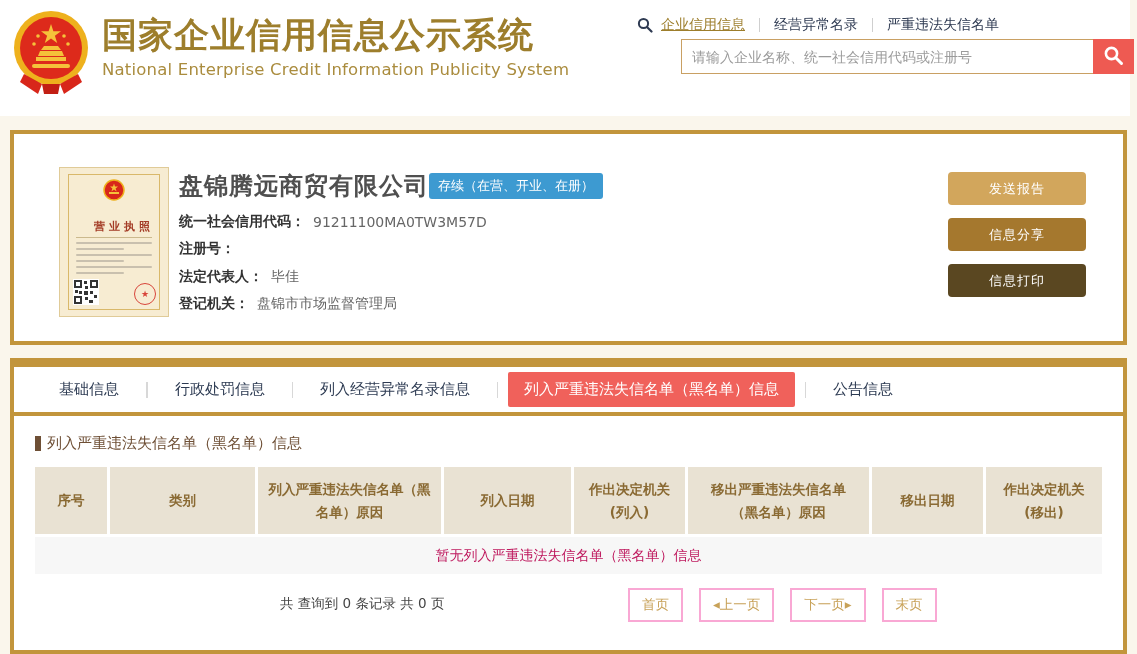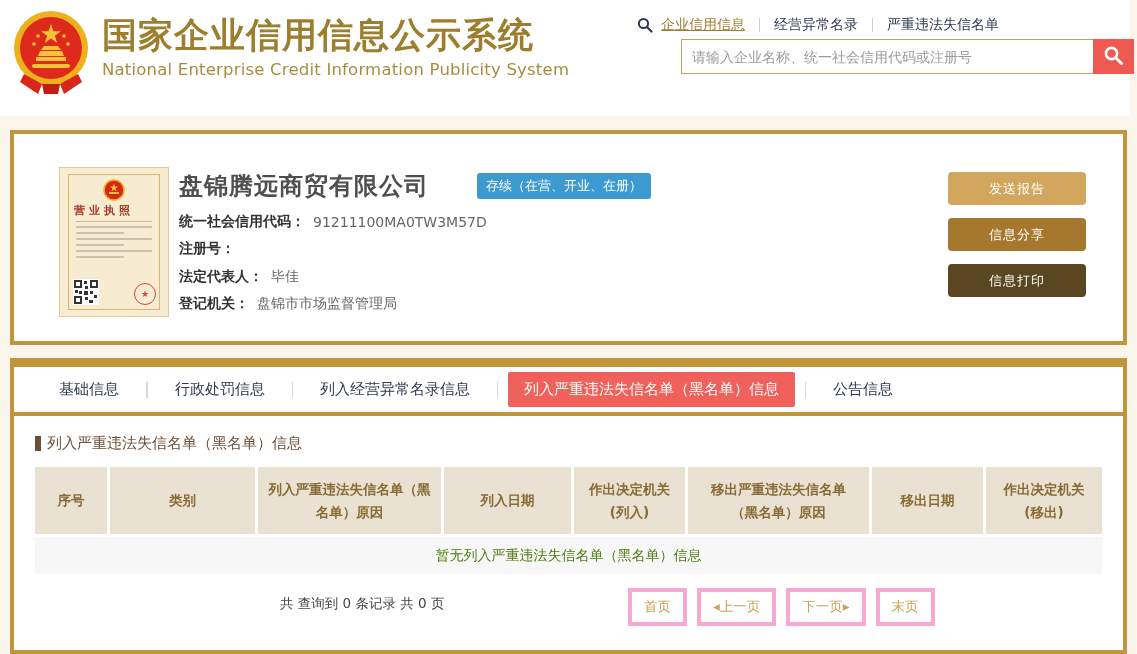--- a/index.html
+++ b/index.html
@@ -27,30 +27,30 @@
   .search-btn { width:41px; height:35px; background:#ee5a52; border:none; cursor:pointer;
                 display:flex; align-items:center; justify-content:center; }
 
   
   .card { position:relative; margin:14px 10px 0 10px; height:215px; background:#fff;
           border:4px solid #c2953c; }
   .license { position:absolute; left:45px; top:33px; width:110px; height:150px;
              background:#f7ecd2; border:1px solid #e0cb98; padding:6px 8px; }
   .license-inner { width:100%; height:100%; border:1px solid #d9b86a; position:relative; padding:4px 5px; }
   .lic-emblem { display:block; margin:0 auto; }
-  .lic-title { text-align:left; font-size:11px; font-weight:bold; color:#a33b25;
-               letter-spacing:4px; margin-top:2px; white-space:nowrap; }
+  .lic-title { text-align:right; font-size:11px; font-weight:bold; color:#a33b25;
+               letter-spacing:4px; margin-top:18px; white-space:nowrap; }
   .lic-rule { height:1px; background:#cbb98d; margin:3px 2px; }
   .lic-line { height:2px; background:#c9c0ae; margin:4px 2px; border-radius:1px; }
   .lic-line.short { width:60%; }
   .lic-qr { position:absolute; left:4px; bottom:4px; }
   .lic-seal { position:absolute; right:3px; bottom:4px; width:22px; height:22px; border:1.5px solid #d8453a;
               border-radius:50%; color:#d8453a; font-size:9px; display:flex; align-items:center; justify-content:center; }
 
-  .company-head { position:absolute; left:165px; top:36px; display:flex; align-items:center;gap:48px; }
+  .company-head { position:absolute; left:165px; top:36px; display:flex; align-items:center; }
   .company-name { font-size:24px; font-weight:bold; color:#4f4f4f; letter-spacing:1px; }
   .status-badge { background:#3d9ad1; color:#fff; font-size:13px;
                   padding:4px 9px; border-radius:3px; white-space:nowrap; }
 
   .fields { position:absolute; left:165px; top:74px; font-size:14px; }
   .field-row { height:27.5px; display:flex; align-items:center; }
   .field-label { font-weight:bold; color:#333; margin-right:8px; white-space:nowrap; }
   .field-value { color:#666; }
 
   .actions { position:absolute; right:37px; top:38px; display:flex; flex-direction:column; }
@@ -67,27 +67,27 @@
 
   .content { padding:18px 21px 0 21px; }
   .section-title { display:flex; align-items:center; font-size:15px; color:#6e4f35; }
   .st-marker { width:6px; height:15px; background:#6e4f35; margin-right:6px; display:inline-block; }
 
   table.blk { width:100%; border-collapse:separate; border-spacing:0; margin-top:14px; table-layout:fixed; }
   .blk th { background:#e9e2d3; color:#8a6a33; font-size:13.5px; font-weight:bold;
             height:67px; padding:6px 10px; line-height:1.7; border-left:3px solid #fff; }
   .blk th:first-child { border-left:none;margin-top:18px; }
   .blk td.empty { background:#f7f7f7; border-top:3px solid #fff; height:40px;
-                  text-align:center; font-size:14px; color:#4d7c0f; }
+                  text-align:center; font-size:14px; color:#be185d; }
 
   .pg-row { position:relative; height:32px; margin-top:14px; }
   .pg-summary { position:absolute; left:245px; top:7px; font-size:13.5px; color:#444; }
   .pg-buttons { position:absolute; left:593px; top:0; display:flex; }
-  .pg-btn { border:4px solid #f9a8d4; background:#fff; color:#c8a259; font-size:13.5px;
-            padding:6px 12px; margin-right:10px; cursor:pointer; font-family:inherit; white-space:nowrap; }
+  .pg-btn { border:2px solid #f9a8d4; background:#fff; color:#c8a259; font-size:13.5px;
+            padding:6px 12px; margin-right:16px; cursor:pointer; font-family:inherit; white-space:nowrap; }
 </style>
 </head>
 <body>
 
 <div class="topbar">
   <svg class="logo" viewBox="0 0 78 92">
     <circle cx="39" cy="42" r="37" fill="#eeb11d"></circle>
     <circle cx="39" cy="42" r="31" fill="#dd2a1b"></circle>
     <polygon fill="#f5c23a" points="39,18 41.4,25.2 49,25.2 42.9,29.7 45.2,37 39,32.5 32.8,37 35.1,29.7 29,25.2 36.6,25.2"></polygon>
     <circle cx="26" cy="30" r="1.8" fill="#f5c23a"></circle>

